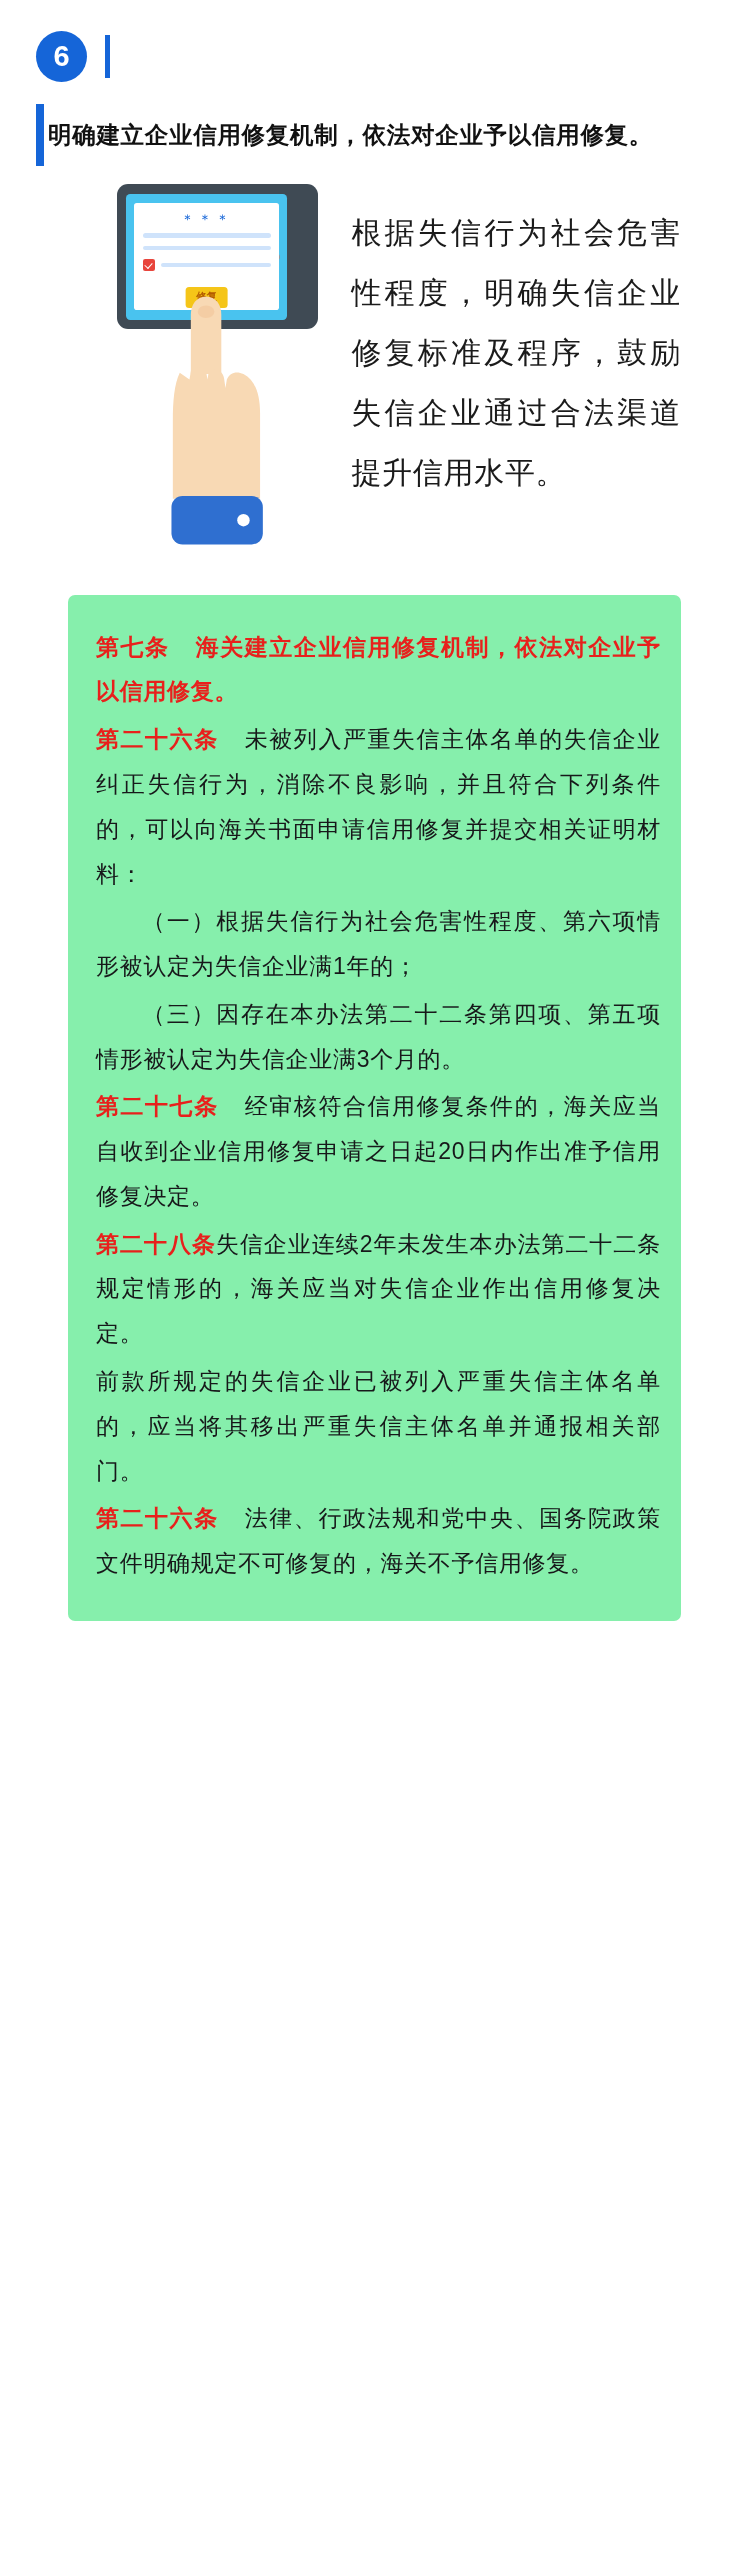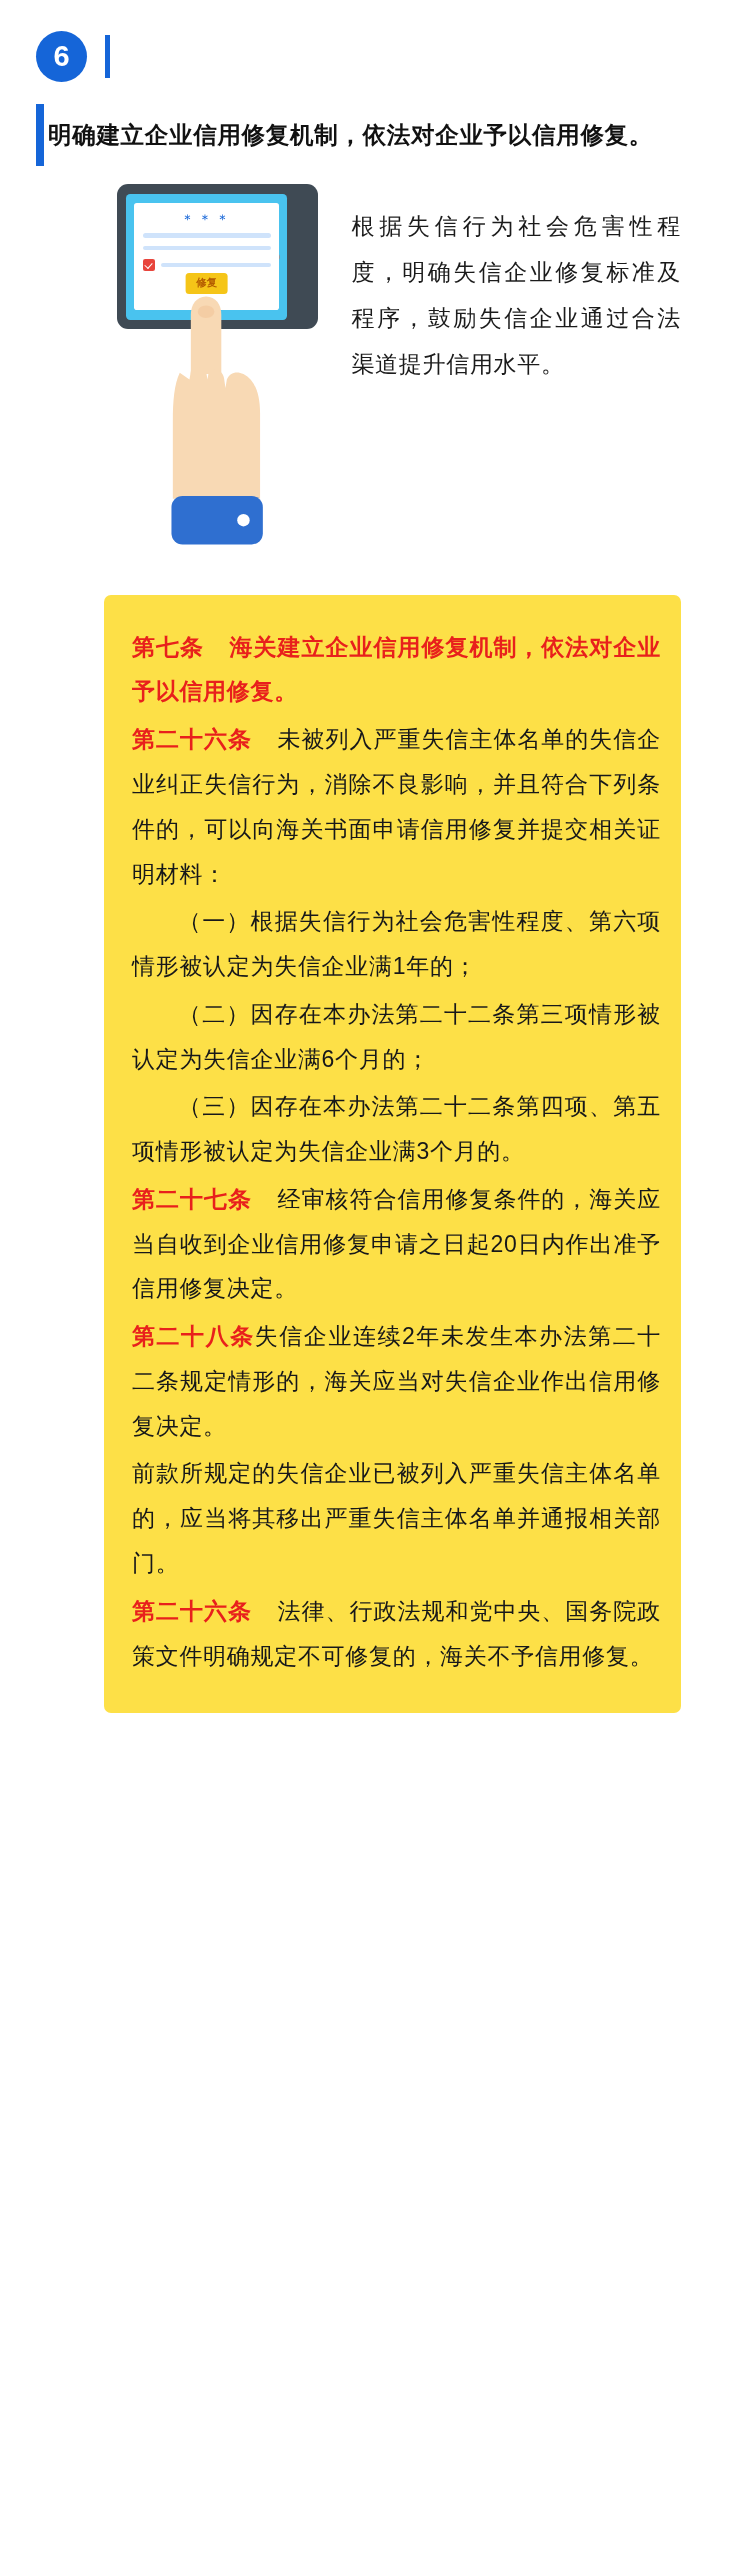--- a/index.html
+++ b/index.html
@@ -89,21 +89,21 @@
   }
   .illus {
     position: relative;
     width: 228px;
     height: 387px;
     flex: 0 0 auto;
   }
   .side-text {
     flex: 1 1 auto;
     margin-left: 19.4px;
-    font-size: 23px;
+    font-size: 30px;
     line-height: 2.0;
     color: #1b1b1b;
     letter-spacing: 0.7px;
     padding-top: 23.5px;
     text-align: justify;
   }
 
   
   .tablet {
     position: absolute;
@@ -187,21 +187,21 @@
     height: 4.8px;
     border-radius: 2.8px;
     background: #cfe3fb;
     margin-left: 6.2px;
     flex: 1 1 auto;
   }
   .btn-repair {
     position: absolute;
     left: 50%;
     transform: translateX(-50%);
-    bottom: 16px;
+    bottom: 2px;
     background: #f5c518;
     color: #b35b00;
     font-size: 10.4px;
     font-weight: bold;
     border-radius: 3.5px;
     padding: 3.5px 11px;
     white-space: nowrap;
     font-family: "Liberation Sans", sans-serif;
     text-align: center;
   }
@@ -211,22 +211,22 @@
     position: absolute;
     left: 66px;
     top: 111px;
     width: 104px;
     height: 270px;
   }
   .hand svg { display: block; }
 
   
   .law-box {
-    margin: 28px 66px 42px 104px;
-    background: #fde047;
+    margin: 28px 66px 42px 68px;
+    background: #86efac;
     border-radius: 7px;
     padding: 30px 20px 32px 28px;
     box-sizing: border-box;
   }
   .law-p {
     font-size: 23px;
     line-height: 1.95;
     color: #17181a;
     letter-spacing: 0.7px;
     text-align: justify;
@@ -304,21 +304,20 @@
     <p class="law-head">
       <span>第七条</span><span class="sp"></span><span>海关建立企业信用修复机制，依法对企业予以信用修复。</span>
     </p>
 
     <p class="law-p">
       <span class="law-red">第二十六条</span><span class="sp"></span><span>未被列入严重失信主体名单的失信企业纠正失信行为，消除不良影响，并且符合下列条件的，可以向海关书面申请信用修复并提交相关证明材料：</span>
     </p>
 
     <p class="law-p indent">（一）根据失信行为社会危害性程度、第六项情形被认定为失信企业满1年的；</p>
 
-    <p class="law-p indent">（二）因存在本办法第二十二条第三项情形被认定为失信企业满6个月的；</p>
 
     <p class="law-p indent">（三）因存在本办法第二十二条第四项、第五项情形被认定为失信企业满3个月的。</p>
 
     <p class="law-p">
       <span class="law-red">第二十七条</span><span class="sp"></span><span>经审核符合信用修复条件的，海关应当自收到企业信用修复申请之日起20日内作出准予信用修复决定。</span>
     </p>
 
     <p class="law-p">
       <span class="law-red">第二十八条</span><span>失信企业连续2年未发生本办法第二十二条规定情形的，海关应当对失信企业作出信用修复决定。</span>
     </p>

